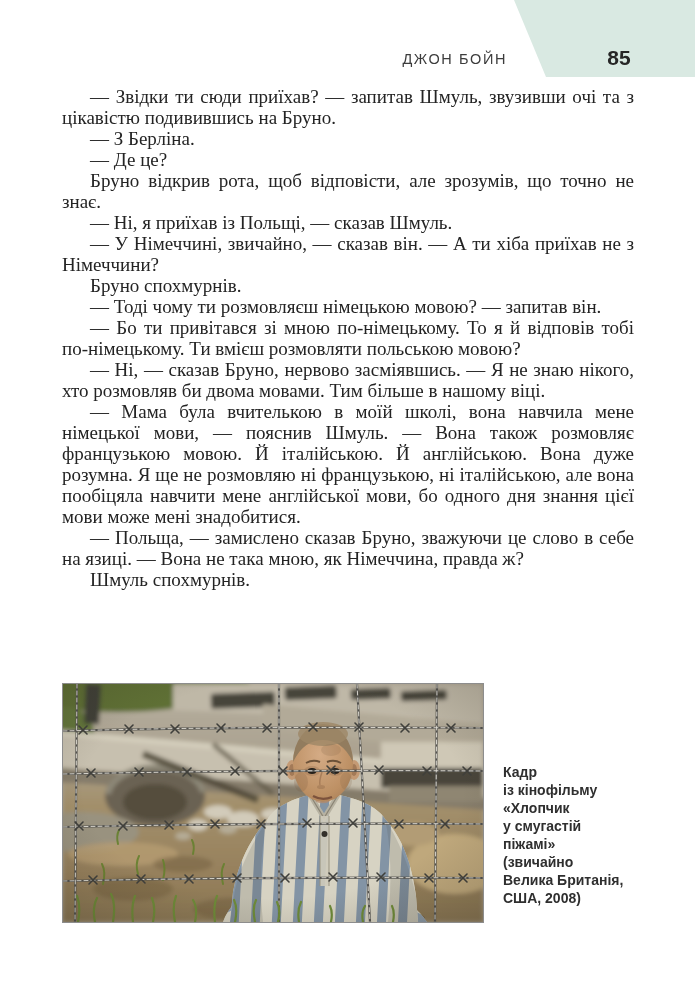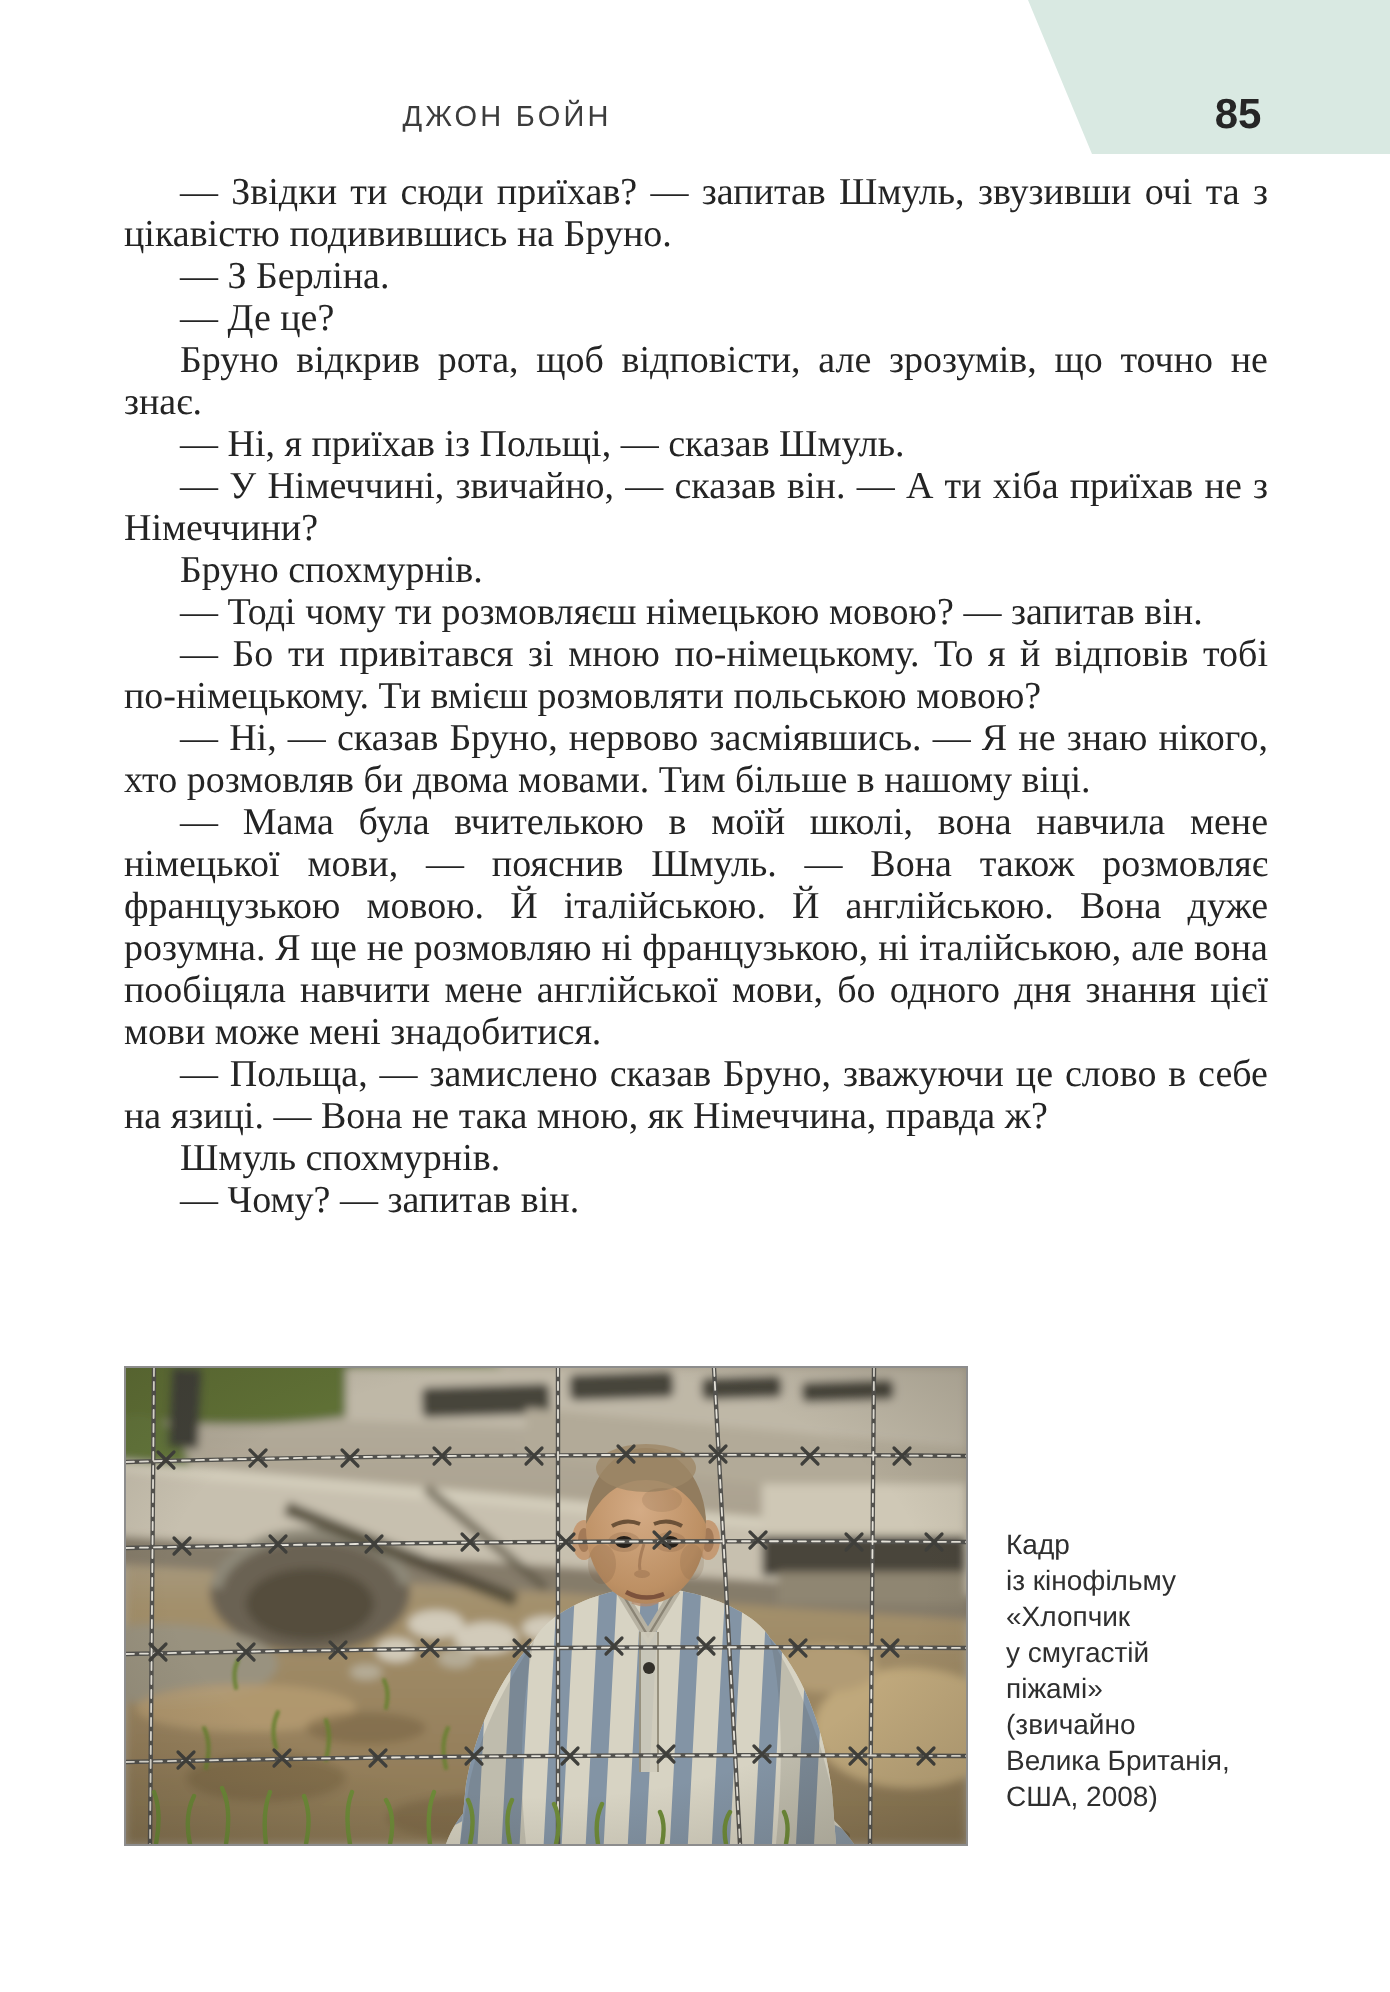--- a/index.html
+++ b/index.html
@@ -7,21 +7,21 @@
     position:relative;width:695px;height:996px;background:#ffffff;
     overflow:hidden;font-family:"Liberation Serif",serif;
   }
   
   .header-accent{
     position:absolute;left:480px;top:0;width:215px;height:77px;
     background:#d9e9e2;
     clip-path:polygon(34px 0,215px 0,215px 77px,66px 77px);
   }
   .running-title{
-    position:absolute;top:51px;left:0;width:507px;text-align:center;
+    position:absolute;top:51px;left:0;width:507px;text-align:right;
     font-family:"Liberation Sans",sans-serif;font-size:14.5px;
     letter-spacing:1.6px;color:#3c3c3c;
   }
   .page-number{
     position:absolute;top:46px;left:598px;width:42px;text-align:center;
     font-family:"Liberation Sans",sans-serif;font-size:21px;color:#262626;font-weight:bold;
   }
   
   .book-text{
     position:absolute;left:62px;top:86px;width:572px;
@@ -31,20 +31,21 @@
   
   .still{
     position:absolute;left:62px;top:683px;width:420px;height:238px;
     border:1px solid #8d8d8d;background:#aba290;
   }
   .still svg{display:block;}
   .caption{
     position:absolute;left:503px;top:763px;width:185px;
     font-family:"Liberation Sans",sans-serif;font-size:14px;line-height:18px;
     color:#2f2f2f;
+    font-weight:bold;
   }
   .cap-line{white-space:nowrap;}
 </style>
 </head>
 <body>
 
 <div class="page">
 
   <div class="header-accent"></div>
   <div class="running-title">ДЖОН БОЙН</div>
@@ -57,21 +58,20 @@
       <p>Бруно відкрив рота, щоб відповісти, але зрозумів, що точно не знає.</p>
       <p>— Ні, я приїхав із Польщі, — сказав Шмуль.</p>
       <p>— У Німеччині, звичайно, — сказав він. — А ти хіба приїхав не з Німеччини?</p>
       <p>Бруно спохмурнів.</p>
       <p>— Тоді чому ти розмовляєш німецькою мовою? — запитав він.</p>
       <p>— Бо ти привітався зі мною по-німецькому. То я й відповів тобі по-німецькому. Ти вмієш розмовляти польською мовою?</p>
       <p>— Ні, — сказав Бруно, нервово засміявшись. — Я не знаю нікого, хто розмовляв би двома мовами. Тим більше в нашому віці.</p>
       <p>— Мама була вчителькою в моїй школі, вона навчила мене німецької мови, — пояснив Шмуль. — Вона також розмовляє французькою мовою. Й італійською. Й англійською. Вона дуже розумна. Я ще не розмовляю ні французькою, ні італійською, але вона пообіцяла навчити мене англійської мови, бо одного дня знання цієї мови може мені знадобитися.</p>
       <p>— Польща, — замислено сказав Бруно, зважуючи це слово в себе на язиці. — Вона не така мною, як Німеччина, правда ж?</p>
       <p>Шмуль спохмурнів.</p>
-      <p>— Чому? — запитав він.</p>
     </div>
 
   <figure class="still" style="margin:0">
     <svg width="420" height="238" viewBox="0 0 420 238" xmlns="http://www.w3.org/2000/svg">
       <defs>
         <linearGradient id="bgGrad" x1="0" y1="0" x2="0" y2="1">
           <stop offset="0" stop-color="#b6af9f"></stop>
           <stop offset="0.3" stop-color="#aba290"></stop>
           <stop offset="0.5" stop-color="#a3906c"></stop>
           <stop offset="0.78" stop-color="#97815d"></stop>

